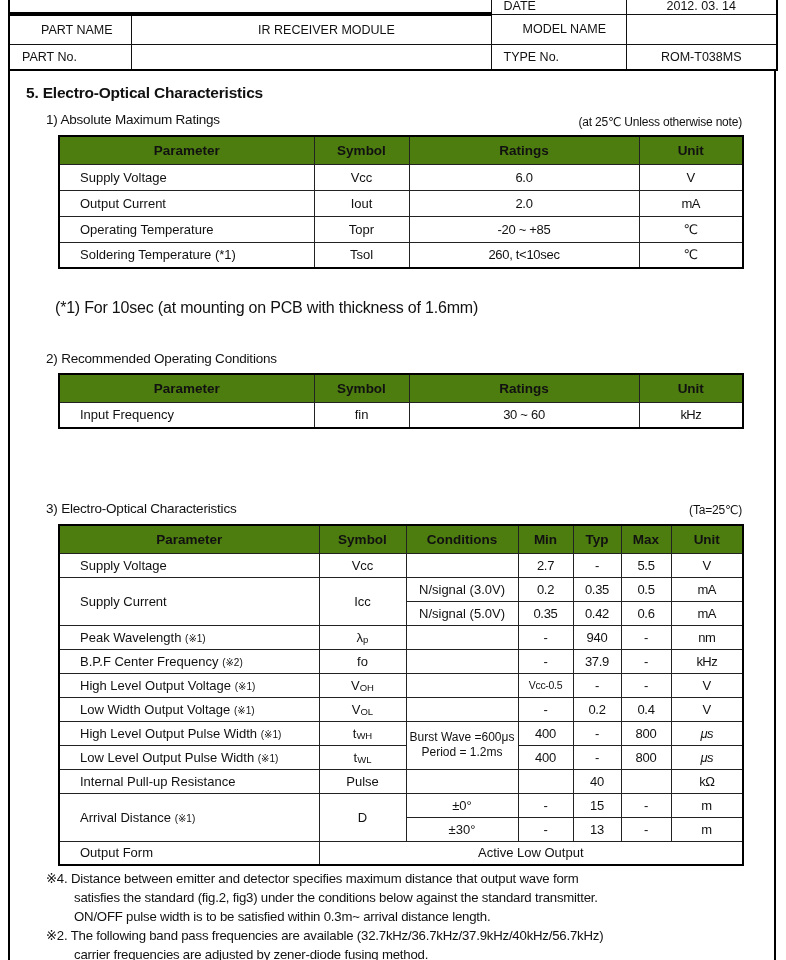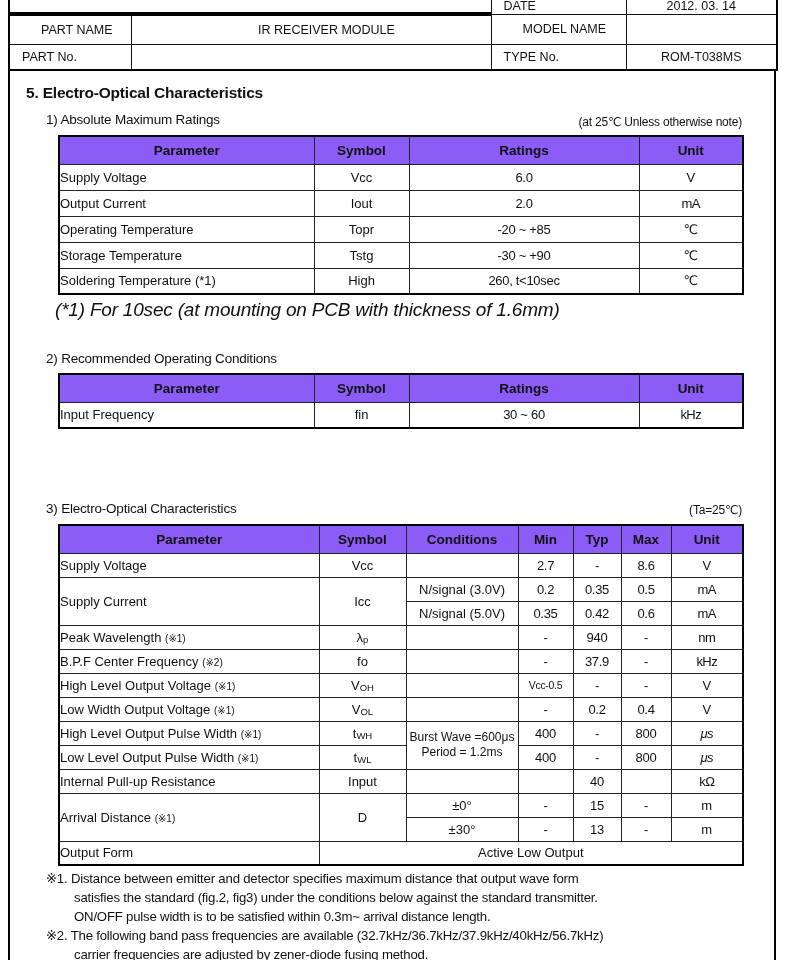--- a/index.html
+++ b/index.html
@@ -42,34 +42,34 @@
   .tbl {
     position:absolute; left:58px; width:684px;
     border-collapse:collapse; table-layout:fixed;
     border:2px solid #000;
   }
   .tbl th, .tbl td {
     border:1px solid #222;
     font-size:13px; overflow:hidden; white-space:nowrap;
     text-align:center; vertical-align:middle;
   }
-  .tbl th { background:#8b5cf6; font-weight:bold; font-size:13.5px; height:28px; }
+  .tbl th { background:#4d7c0f; font-weight:bold; font-size:13.5px; height:28px; }
   .t12 td { height:26px; }
   .t3 td { height:24px; }
-  .param { text-align:left !important; padding-left:0; }
+  .param { text-align:left !important; padding-left:20px; }
   .note { font-size:10px; }
   .ss { font-size:9.5px; position:relative; top:1px; }
   .cond { font-size:12px; }
   .cond2l div { font-size:12px; line-height:15px; }
   .num { font-size:12.5px; letter-spacing:-0.3px; }
   .u { font-size:13px; }
   .u-sm { font-size:11px; letter-spacing:-0.6px; }
   .u-it { font-size:11.5px; font-style:italic; letter-spacing:-0.5px; }
 
-  .fnote { position:absolute; left:55px; top:299px; font-size:19px; letter-spacing:-0.2px;font-style:italic; }
+  .fnote { position:absolute; left:55px; top:299px; font-size:16px; letter-spacing:-0.2px; }
 
   .footnotes { position:absolute; left:46px; top:869px; width:706px; font-size:13.2px; letter-spacing:-0.2px; }
   .footnotes div { line-height:19px; white-space:nowrap; }
   .fn-indent { padding-left:28px; }
 </style>
 </head>
 <body>
 
 <div class="page">
 
@@ -134,28 +134,22 @@
       <td class="num">2.0</td>
       <td class="u-sm">mA</td>
     </tr>
     <tr>
       <td class="param">Operating Temperature</td>
       <td>Topr</td>
       <td class="num">-20 ~ +85</td>
       <td class="u">℃</td>
     </tr>
     <tr>
-      <td class="param">Storage Temperature</td>
-      <td>Tstg</td>
-      <td class="num">-30 ~ +90</td>
-      <td class="u">℃</td>
-    </tr>
-    <tr>
       <td class="param">Soldering Temperature (*1)</td>
-      <td>High</td>
+      <td>Tsol</td>
       <td class="num">260, t&lt;10sec</td>
       <td class="u">℃</td>
     </tr>
   </tbody>
     </table>
 
   <div class="fnote">(*1) For 10sec (at mounting on PCB with thickness of 1.6mm)</div>
 
   <div class="sub-title" style="top:351px">2) Recommended Operating Conditions</div>
 
@@ -205,21 +199,21 @@
       <th>Max</th>
       <th>Unit</th>
     </tr>
 
     <tr>
       <td class="param">Supply Voltage</td>
       <td>Vcc</td>
       <td class="cond"></td>
       <td class="num">2.7</td>
       <td class="num">-</td>
-      <td class="num">8.6</td>
+      <td class="num">5.5</td>
       <td class="u">V</td>
     </tr>
 
     <tr>
       <td class="param" rowspan="2">Supply Current</td>
       <td rowspan="2">Icc</td>
       <td class="cond">N/signal (3.0V)</td>
       <td class="num">0.2</td>
       <td class="num">0.35</td>
       <td class="num">0.5</td>
@@ -290,21 +284,21 @@
       <td class="param"><span>Low Level Output Pulse Width</span> <span class="note">(※1)</span></td>
       <td><span>t</span><span class="ss">WL</span></td>
       <td class="num">400</td>
       <td class="num">-</td>
       <td class="num">800</td>
       <td class="u-it">μs</td>
     </tr>
 
     <tr>
       <td class="param">Internal Pull-up Resistance</td>
-      <td>Input</td>
+      <td>Pulse</td>
       <td class="cond"></td>
       <td class="num"></td>
       <td class="num">40</td>
       <td class="num"></td>
       <td class="u-sm">kΩ</td>
     </tr>
 
     <tr>
       <td class="param" rowspan="2"><span>Arrival Distance</span> <span class="note">(※1)</span></td>
       <td rowspan="2">D</td>
@@ -323,20 +317,20 @@
     </tr>
 
     <tr>
       <td class="param">Output Form</td>
       <td colspan="6">Active Low Output</td>
     </tr>
   </tbody>
     </table>
 
   <div class="footnotes">
-    <div>※1. Distance between emitter and detector specifies maximum distance that output wave form</div>
+    <div>※4. Distance between emitter and detector specifies maximum distance that output wave form</div>
     <div class="fn-indent">satisfies the standard (fig.2, fig3) under the conditions below against the standard transmitter.</div>
     <div class="fn-indent">ON/OFF pulse width is to be satisfied within 0.3m~ arrival distance length.</div>
     <div>※2. The following band pass frequencies are available (32.7kHz/36.7kHz/37.9kHz/40kHz/56.7kHz)</div>
     <div class="fn-indent">carrier frequencies are adjusted by zener-diode fusing method.</div>
   </div>
 
 </div>
 
 </body></html>

